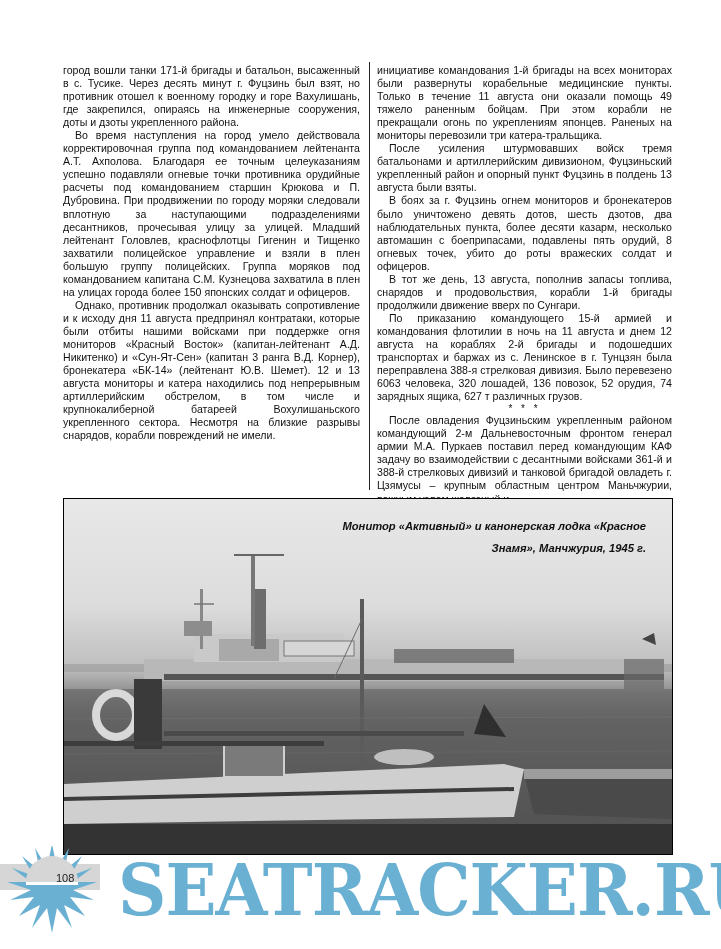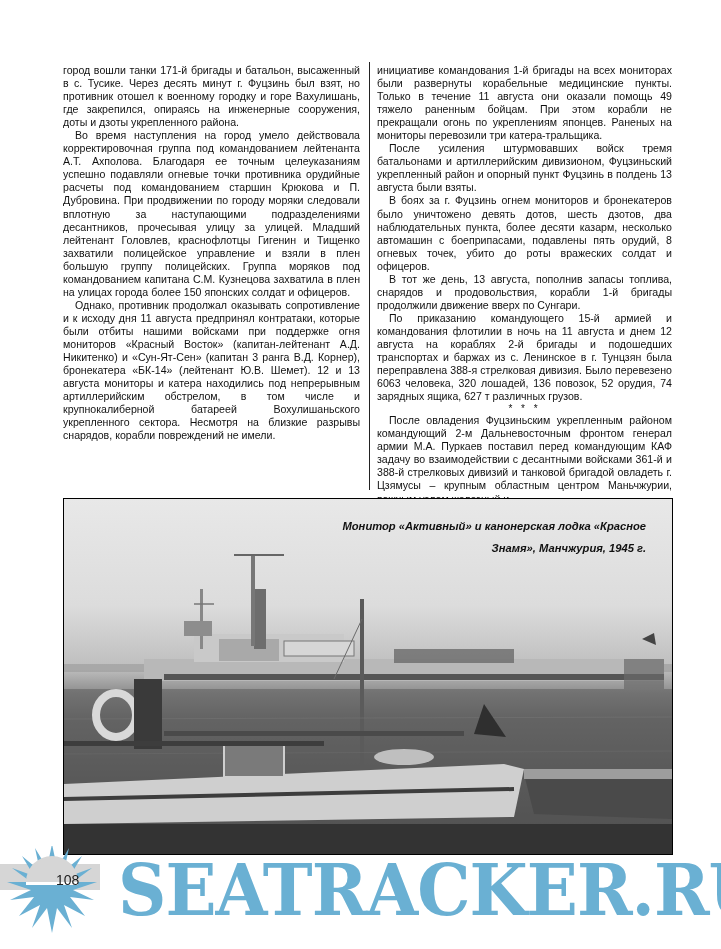--- a/index.html
+++ b/index.html
@@ -12,21 +12,21 @@
   .col p { margin: 0; text-indent: 0; }
   .col p.ind { text-indent: 12px; }
   .col-divider { position: absolute; left: 369px; top: 62px; width: 1px; height: 428px; background: #222; }
   .stars { text-align: center; margin: 0; letter-spacing: 3px; font-size: 10px; line-height: 11px; }
   .photo { position: absolute; left: 63px; top: 498px; width: 610px; height: 357px;
            border: 1px solid #000; overflow: hidden; box-sizing: border-box;
            background: linear-gradient(180deg, #e8e8e8 0%, #dcdcdc 30%, #bdbdbd 48%, #8a8a8a 55%, #6b6b6b 62%, #5a5a5a 75%, #3f3f3f 100%); }
   .caption { position: absolute; right: 26px; top: 16px; width: 320px; text-align: right;
              font-style: italic; font-weight: bold; font-size: 11.2px; line-height: 22px; color: #111; }
   .watermark { position: absolute; left: 0; top: 846px; width: 721px; height: 103px; }
-  .page-num { position: absolute; left: 56px; top: 872px; font-size: 14px; color: #222; z-index: 3; }
+  .page-num { position: absolute; left: 56px; top: 872px; font-size: 11px; color: #222; z-index: 3; }
   .wm-text { position: absolute; left: 118px; top: 856px; font-family: "DejaVu Serif", "Liberation Serif", serif;
              font-weight: bold; font-size: 67px; line-height: 70px; letter-spacing: -1px; color: #6ab0d3;
              transform: scaleY(1.05); z-index: 2; }
 </style>
 </head>
 <body>
 
 <div>
 
   <div class="col col-left">

